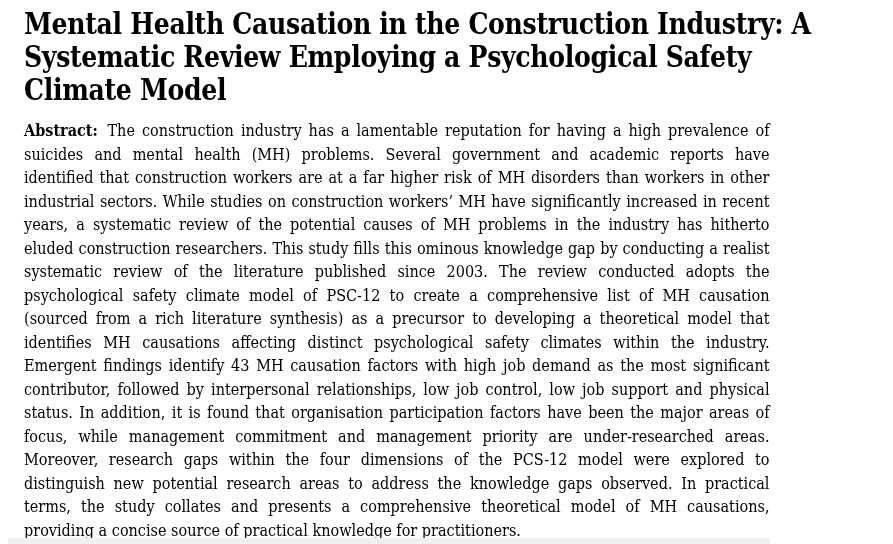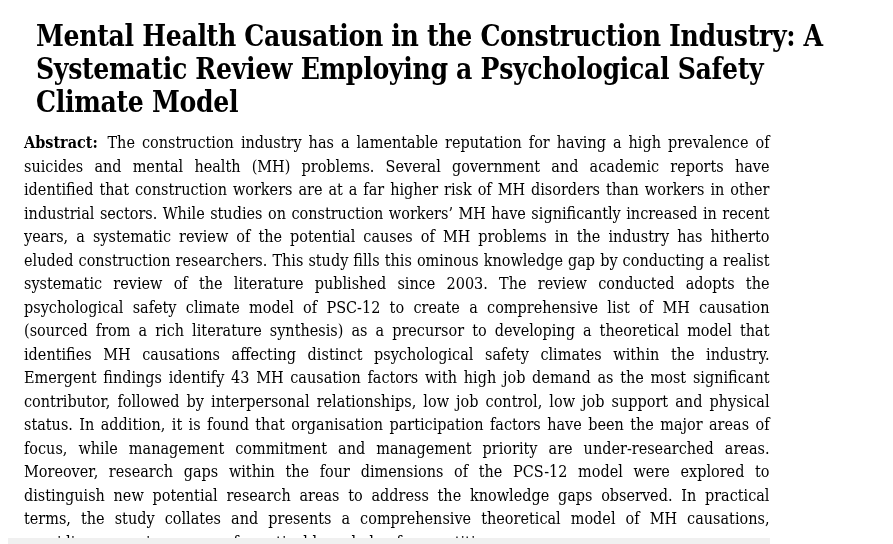--- a/index.html
+++ b/index.html
@@ -10,21 +10,21 @@
   .page {
     position: relative;
     width: 893px;
     height: 544px;
     background: #ffffff;
     overflow: hidden;
     font-family: "DejaVu Serif", "Liberation Serif", serif;
     color: #000000;
   }
   .title-block {
-    margin: 12px;
+    margin: 0;
     padding: 7px 0 0 24px;
     font-weight: bold;
     font-size: 30px;
     line-height: 33px;
     color: #000000;
   }
   .title-line {
     display: block;
     white-space: nowrap;
     letter-spacing: -0.4px;

